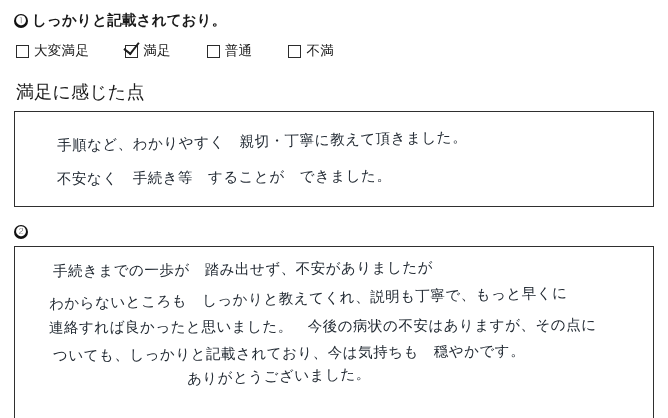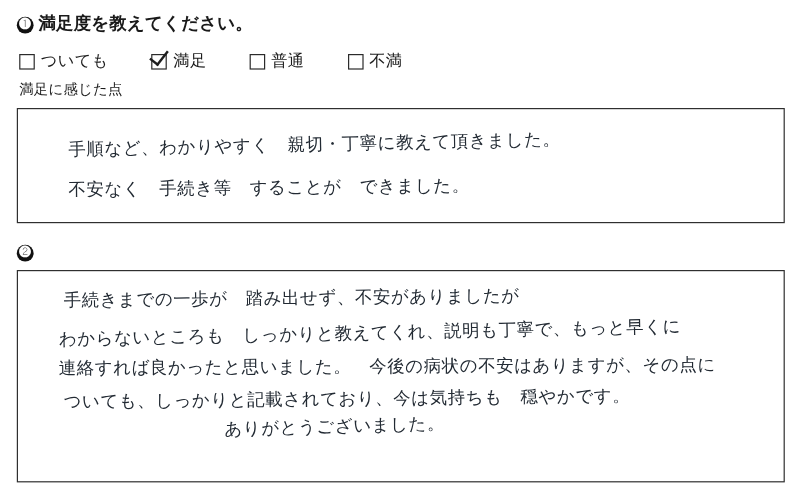--- a/index.html
+++ b/index.html
@@ -80,22 +80,22 @@
     width: 7px;
     height: 13px;
     border-right: 2px solid #1d1d1d;
     border-bottom: 2px solid #1d1d1d;
     transform: rotate(38deg);
   }
   .choice-label { letter-spacing: 0.3px; }
 
   
   .sublabel {
-    margin-top: 6px;
-    font-size: 12px;
+    margin-top: 20px;
+    font-size: 18px;
     letter-spacing: 0.2px;
     padding-left: 2px;
   }
 
   
   .answer-box {
     margin-top: 7px;
     border: 1px solid #2f2f2f;
     box-sizing: border-box;
     background: #fff;
@@ -131,27 +131,27 @@
 
   .q2wrap { margin-top: 18px; }
 </style>
 </head>
 <body>
 
 <div class="sheet">
 
   <div class="question">
     <span class="qnum">❶</span>
-    <span>満足度を教えてください。</span>
+    <span>しっかりと記載されており。</span>
   </div>
 
   <div class="choices">
     <div class="choice">
       <span class="box"></span>
-      <span class="choice-label">ついても</span>
+      <span class="choice-label">大変満足</span>
     </div>
     <div class="choice">
       <span class="box checked"></span>
       <span class="choice-label">満足</span>
     </div>
     <div class="choice">
       <span class="box"></span>
       <span class="choice-label">普通</span>
     </div>
     <div class="choice">

